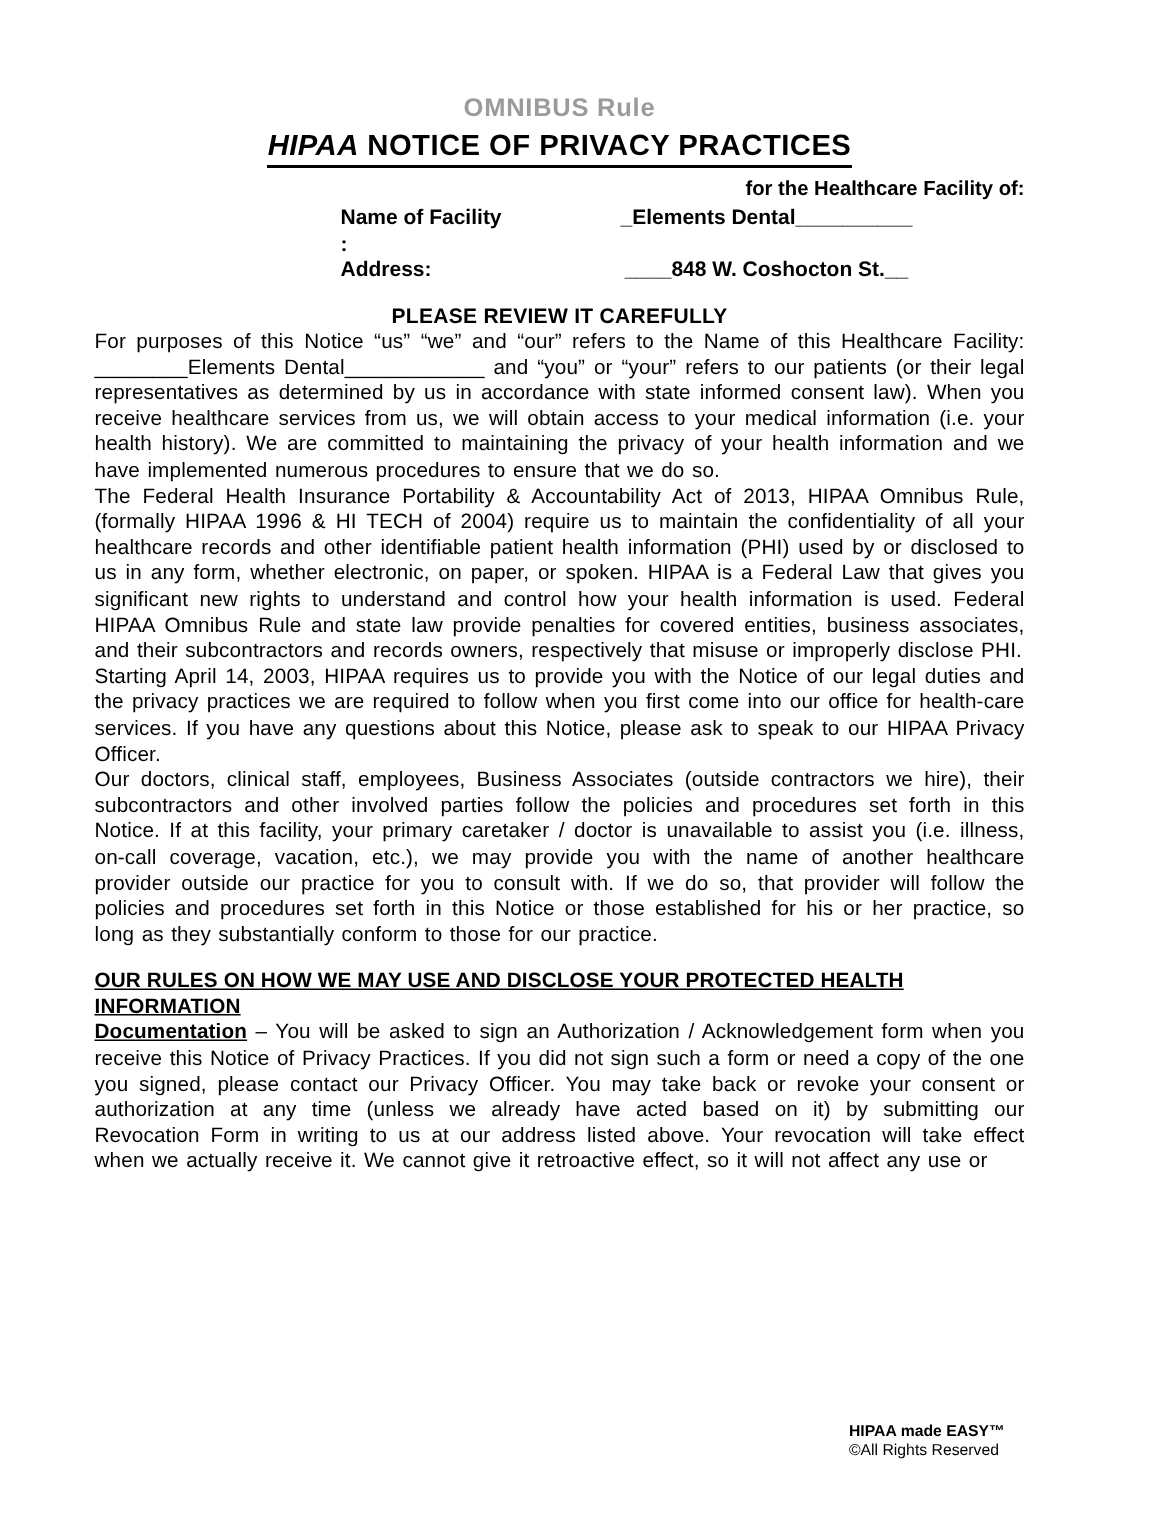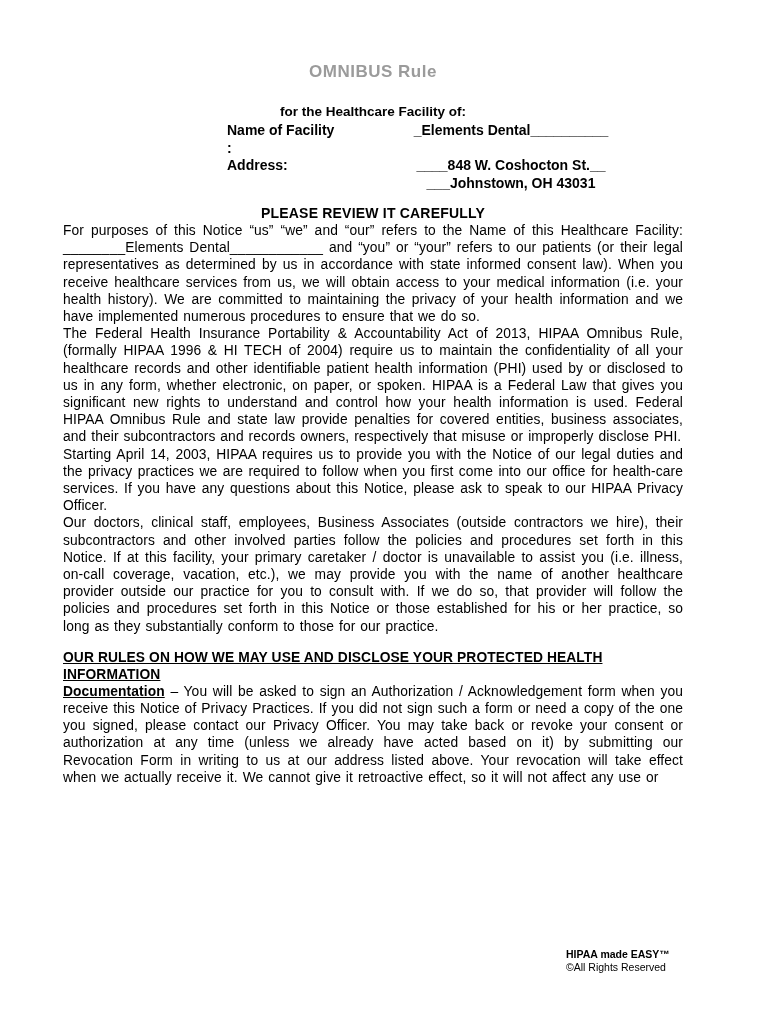--- a/index.html
+++ b/index.html
@@ -28,24 +28,24 @@
   .title {
     display:inline-block;
     font-size:19.5px;
     font-weight:bold;
     letter-spacing:0.3px;
     border-bottom:2.5px solid #000;
     padding-bottom:1px;
   }
   .title .it { font-style:italic; }
   .for-line {
-    text-align:center;
+    text-align:right;
     font-weight:bold;
     font-size:13.5px;
-    margin-top:21px;
+    margin-top:5px;
     line-height:17px;
   }
   .fac-block {
     margin:2px 0 0 164px;
     font-weight:bold;
     font-size:14px;
     line-height:17.5px;
   }
   .fac-row { display:flex; }
   .fac-label { width:112px; flex:none; }
@@ -99,35 +99,37 @@
   .footer .brand { font-weight:bold; }
 </style>
 </head>
 <body>
 
 <div class="page">
   <div class="content">
 
     <div class="subtitle">OMNIBUS Rule</div>
 
+    <div class="title-wrap">
+      <span class="title"><span class="it">HIPAA</span><span> NOTICE OF PRIVACY PRACTICES</span></span>
+    </div>
 
     <div class="for-line">for the Healthcare Facility  of:</div>
 
     <div class="fac-block">
       <div class="fac-row">
         <span class="fac-label">Name of Facility :</span>
         <span class="fac-value">_Elements Dental__________</span>
       </div>
       <div class="fac-row">
         <span class="fac-label">Address:</span>
         <span class="fac-value">____848 W. Coshocton St.__</span>
       </div>
       <div class="fac-row">
         <span class="fac-label"></span>
-        <span class="fac-value">___Johnstown, OH 43031</span>
       </div>
     </div>
 
     <div class="review">PLEASE REVIEW IT CAREFULLY</div>
 
     <div class="para">For purposes of this Notice “us” “we” and “our” refers to the Name of this Healthcare Facility: ________Elements Dental____________ and “you” or “your” refers to our patients (or their legal representatives as determined by us in accordance with state informed consent law).  When you receive healthcare services from us, we will obtain access to your medical information (i.e. your health history).  We are committed to maintaining the privacy of your health information and we have implemented numerous procedures to ensure that we do so.</div>
     <div class="para">The Federal Health Insurance Portability &amp; Accountability Act of 2013, HIPAA Omnibus Rule, (formally HIPAA 1996 &amp; HI TECH of 2004) require us to maintain the confidentiality of all your healthcare records and other identifiable patient health information (PHI) used by or disclosed to us in any form, whether electronic, on paper, or spoken.  HIPAA is a Federal Law that gives you significant new rights to understand and control how your health information is used.  Federal HIPAA Omnibus Rule and state law provide penalties for covered entities, business associates, and their subcontractors and records owners, respectively that misuse or improperly disclose PHI.</div>
     <div class="para">Starting April 14, 2003, HIPAA requires us to provide you with the Notice of our legal duties and the privacy practices we are required to follow when you first come into our office for health-care services.  If you have any questions about this Notice, please ask to speak to our HIPAA Privacy Officer.</div>
     <div class="para">Our doctors, clinical staff, employees, Business Associates (outside contractors we hire), their subcontractors and other involved parties follow the policies and procedures set forth in this Notice.  If at this facility, your primary caretaker / doctor is unavailable to assist you (i.e. illness, on-call coverage, vacation, etc.), we may provide you with the name of another healthcare provider outside our practice for you to consult with.  If we do so, that provider will follow the policies and procedures set forth in this Notice or those established for his or her practice, so long as they substantially conform to those for our practice.</div>
 

